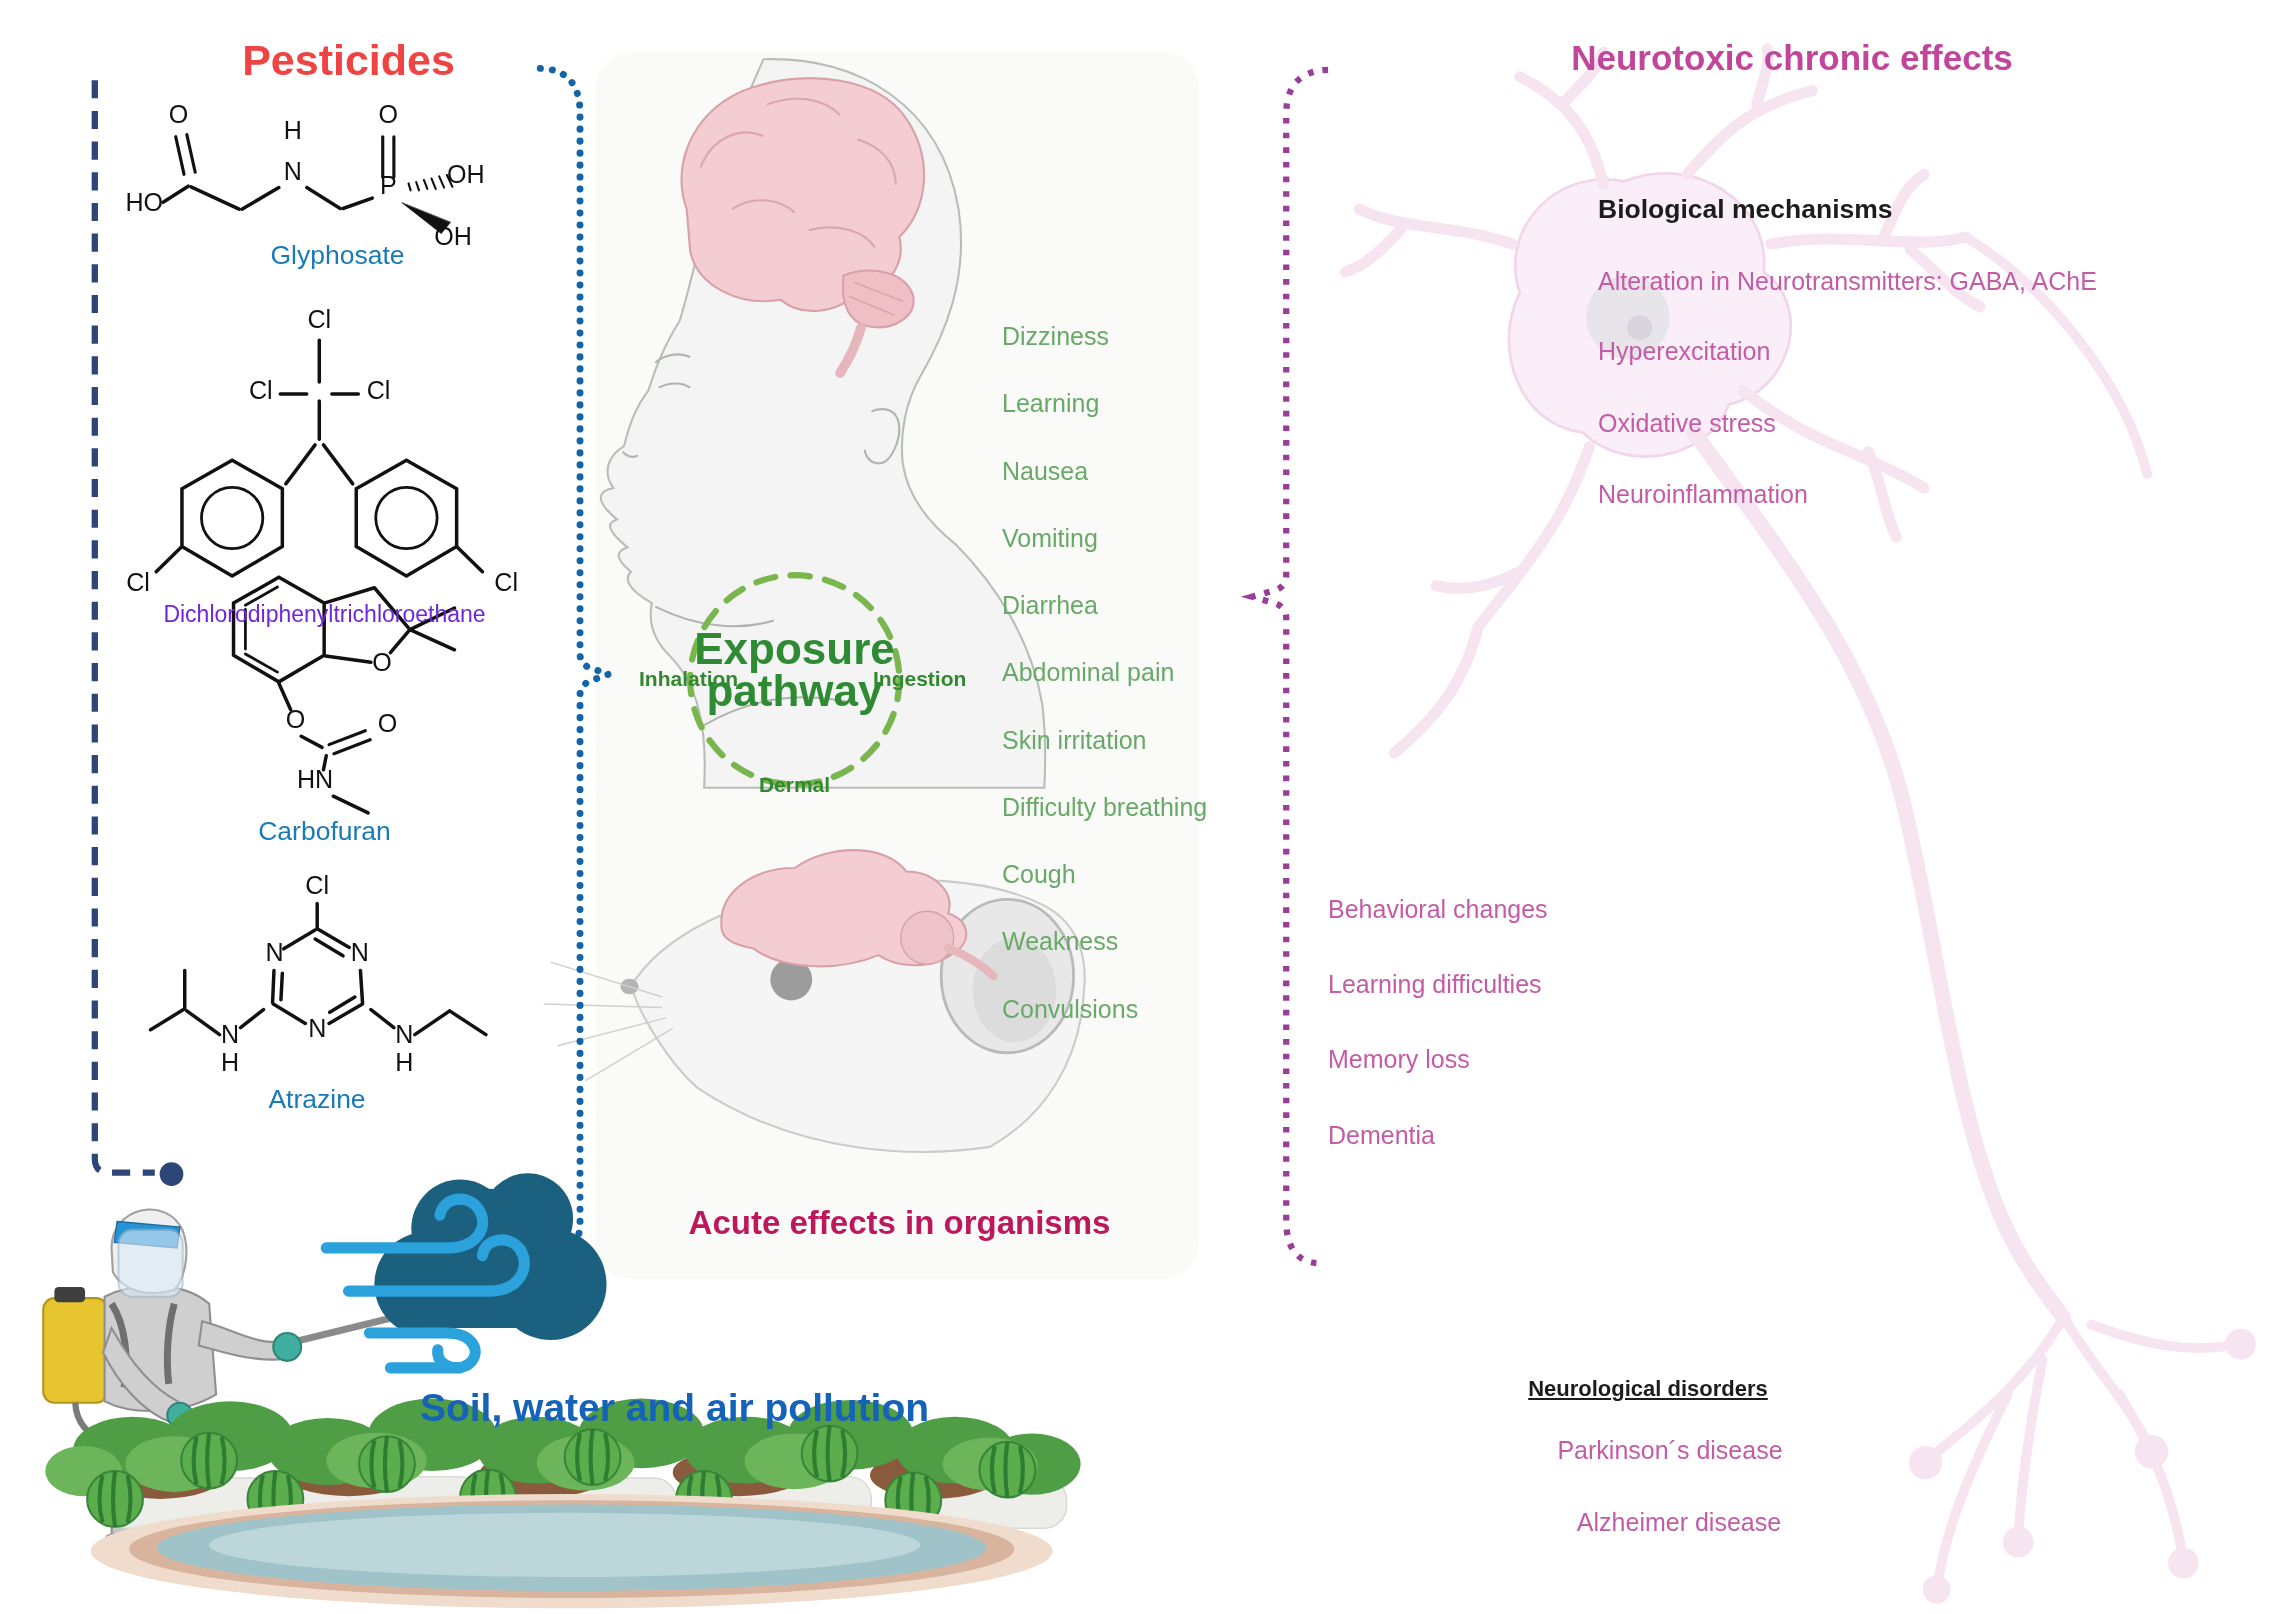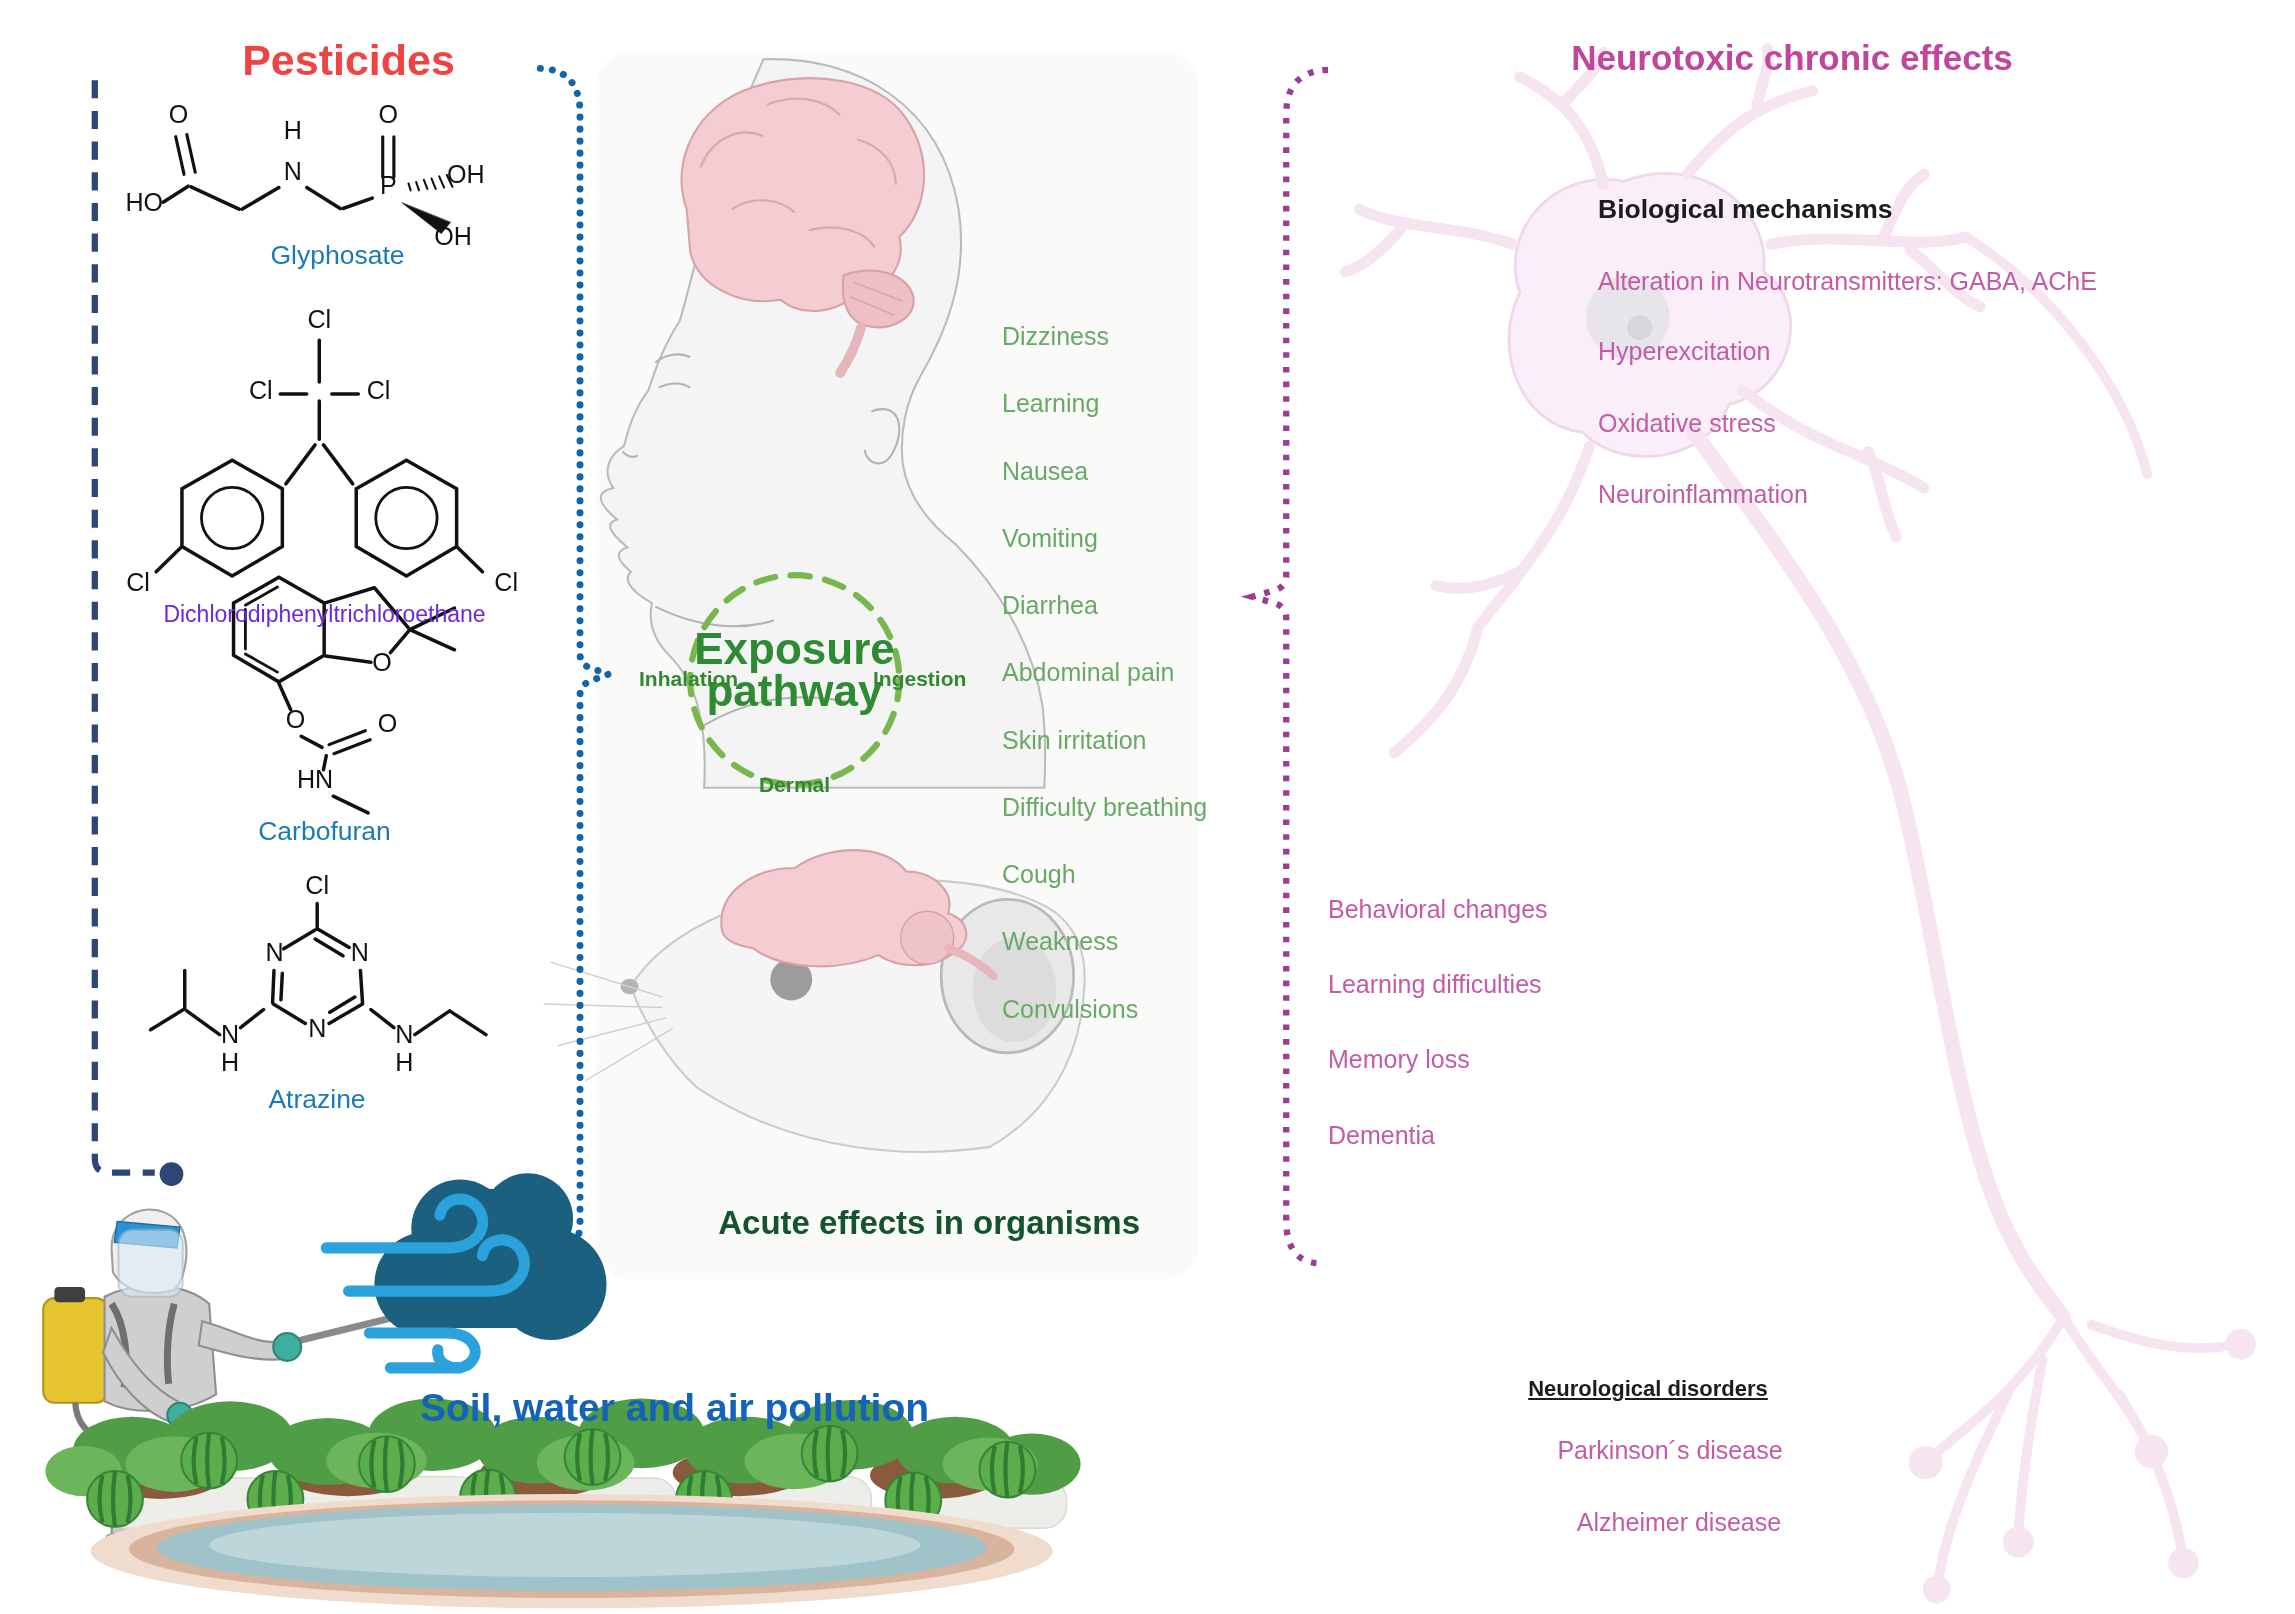--- a/index.html
+++ b/index.html
@@ -8,21 +8,21 @@
   #art{position:absolute;left:0;top:0;}
   .txt{position:absolute;white-space:nowrap;}
   .c{text-align:center;}
   .pest-title{font-size:43px;font-weight:bold;color:#ef4444;}
   .mol-label{color:#1a7ab8;font-size:26.5px;}
   .mol-label-sm{color:#6d28d9;font-size:23px;}
   .soil-caption{font-size:39px;font-weight:bold;color:#1563b8;}
   .green-item{font-size:25px;color:#69a968;}
   .green-bold{font-size:21px;font-weight:bold;color:#31882f;}
   .exposure{font-size:44px;font-weight:bold;color:#2e8b33;line-height:40px;}
-  .acute-title{font-size:33px;font-weight:bold;color:#14532d;text-align:right;}
+  .acute-title{font-size:33px;font-weight:bold;color:#be185d;}
   .magenta-title{font-size:35px;font-weight:bold;color:#c2459c;}
   .black-head{font-weight:bold;color:#1c1c1c;}
   .pink-item{font-size:25px;color:#c45ba6;}
   svg text{font-family:"Liberation Sans", sans-serif;fill:#111111;}
 </style>
 </head>
 <body>
 
 <div id="canvas">
 

